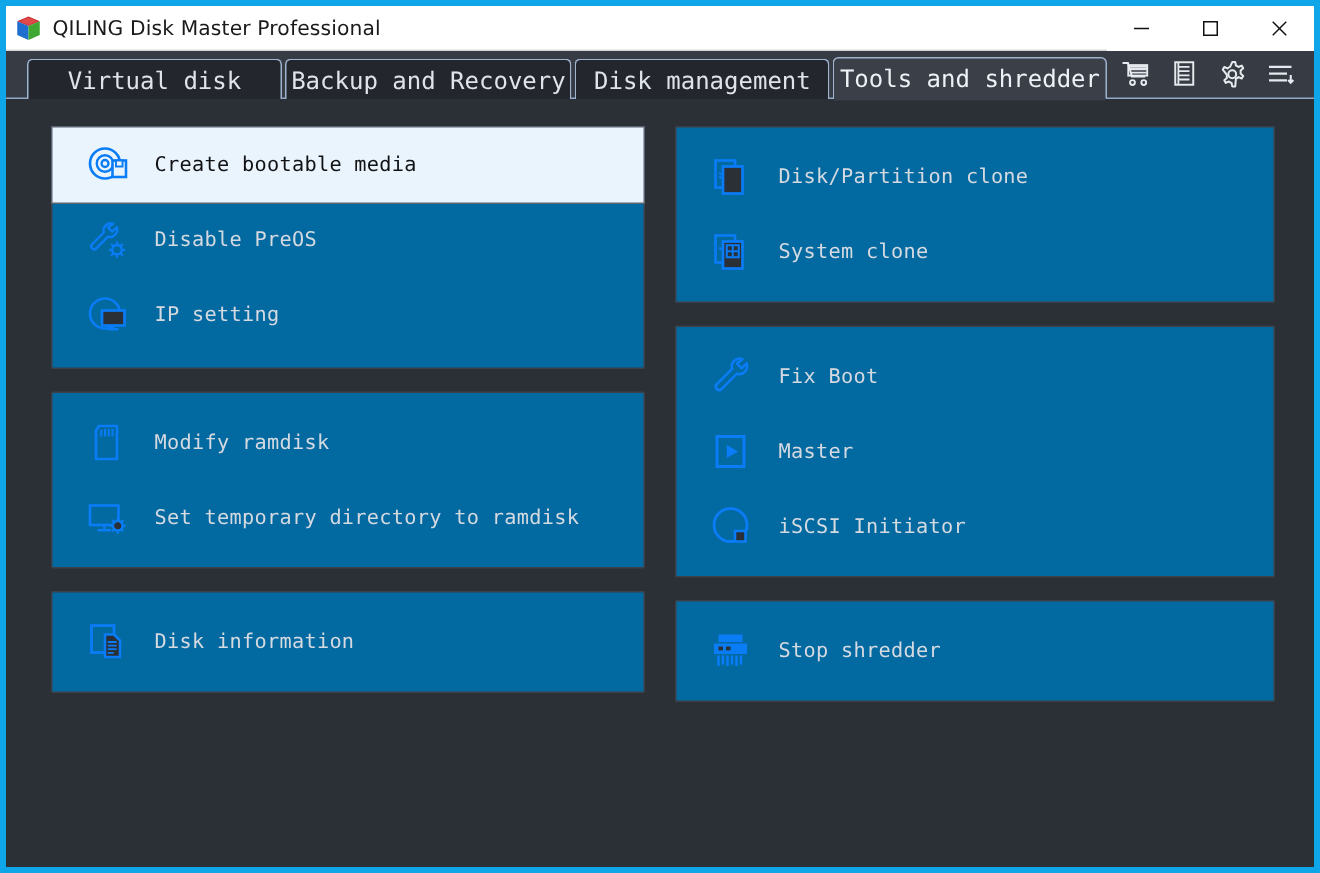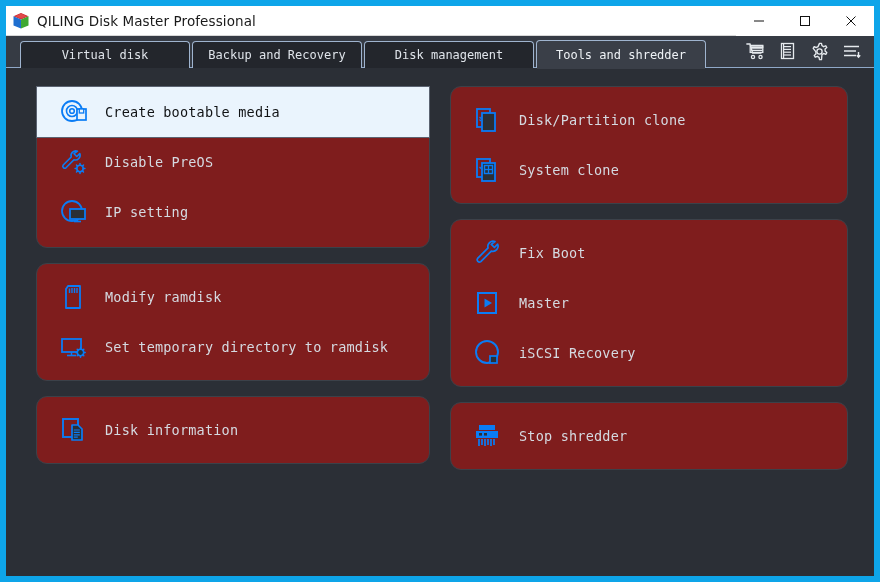--- a/index.html
+++ b/index.html
@@ -9,21 +9,21 @@
     overflow: hidden;
     background: #2b2f36;
     font-family: "DejaVu Sans Mono", monospace;
   }
 
   
   #app-window {
     width: 880px; height: 582px;
     background: #2b2f36;
     display: flex; flex-direction: column;
-    border: 6px solid #0ea5e9;
+    border: 4px solid #0ea5e9;
     position: relative;
   }
 
   
   #title-bar {
     height: 30px;
     background: #ffffff;
     display: flex;
     align-items: center;
     flex: 0 0 30px;
@@ -70,21 +70,21 @@
     left: 0; right: 0; bottom: 0;
     height: 1px;
     background: #8fa8c8;
   }
   .tab {
     height: 27px;
     min-width: 170px;
     display: flex;
     align-items: center;
     justify-content: center;
-    font-size: 12px;
+    font-size: 16px;
     color: #dfe4ea;
     background: #23262c;
     border: 1px solid #9fb4cf;
     border-bottom: none;
     border-top-left-radius: 4px;
     border-top-right-radius: 4px;
     padding: 0 14px;
     margin-right: 2px;
     white-space: nowrap;
     position: relative;
@@ -130,22 +130,22 @@
   .column {
     display: flex;
     flex-direction: column;
     gap: 15px;
   }
   #column-left { width: 400px; }
   #column-right { width: 404px; text-align: right; }
 
   .panel {
     border: 1px solid #3c4149;
-    border-radius: 11px;
-    background: #7f1d1d;
+    border-radius: 1px;
+    background: #0369a1;
     padding: 8px 0;
   }
 
   .menu-item {
     height: 50px;
     display: flex;
     align-items: center;
     padding-left: 20px;
     cursor: default;
   }
@@ -387,21 +387,21 @@
           </span>
           <span class="mi-label">Master</span>
         </div>
         <div class="menu-item">
           <span class="mi-icon">
             <svg width="30" height="30" viewBox="0 0 30 30">
               <circle cx="14" cy="14" r="11" fill="none" stroke="#0a7cf5" stroke-width="1.9"></circle>
               <rect x="17" y="18" width="7" height="7" fill="#2b2f36" stroke="#0a7cf5" stroke-width="1.7"></rect>
             </svg>
           </span>
-          <span class="mi-label">iSCSI Recovery</span>
+          <span class="mi-label">iSCSI Initiator</span>
         </div>
       </div>
 
       <div class="panel">
         <div class="menu-item">
           <span class="mi-icon">
             <svg width="30" height="30" viewBox="0 0 30 30">
               <rect x="6" y="4" width="16" height="5" fill="#0a7cf5"></rect>
               <rect x="3" y="10" width="22" height="7" fill="#0a7cf5"></rect>
               <rect x="6" y="12" width="3" height="2.6" fill="#2b2f36"></rect>

